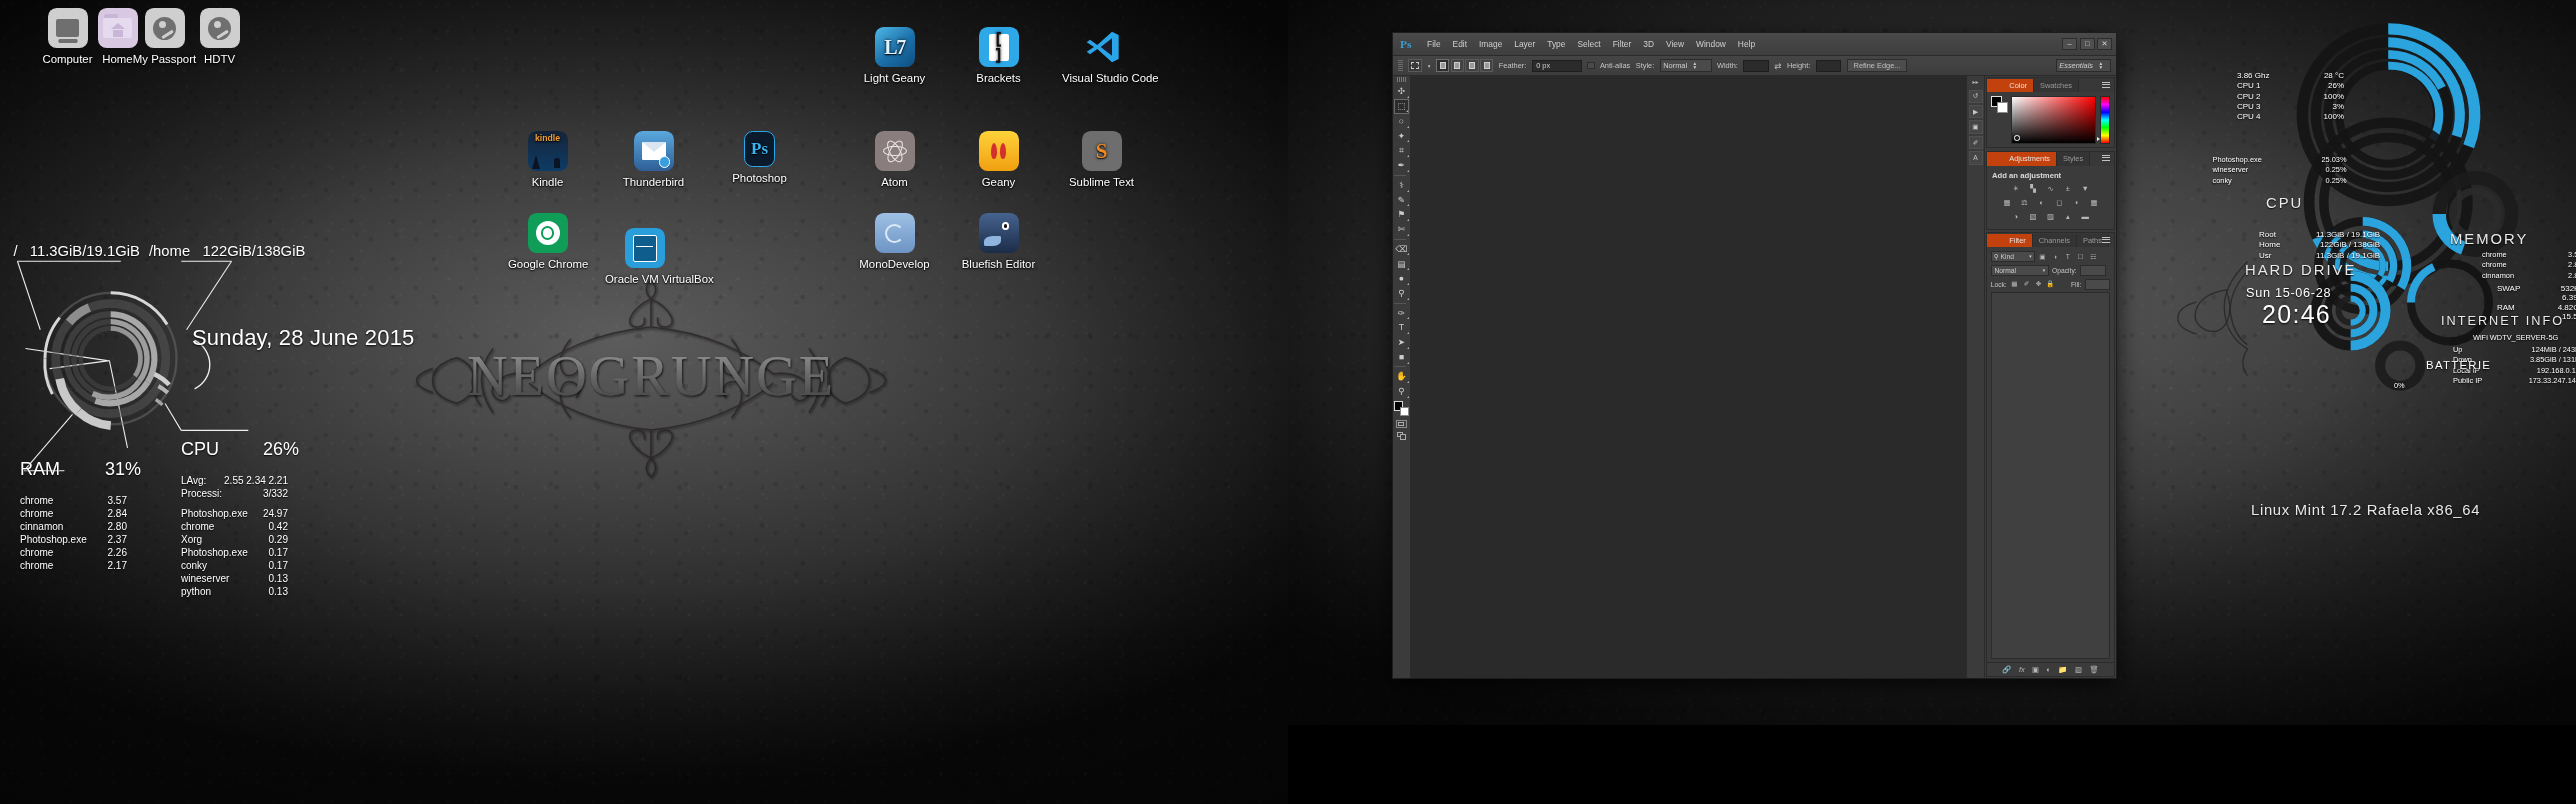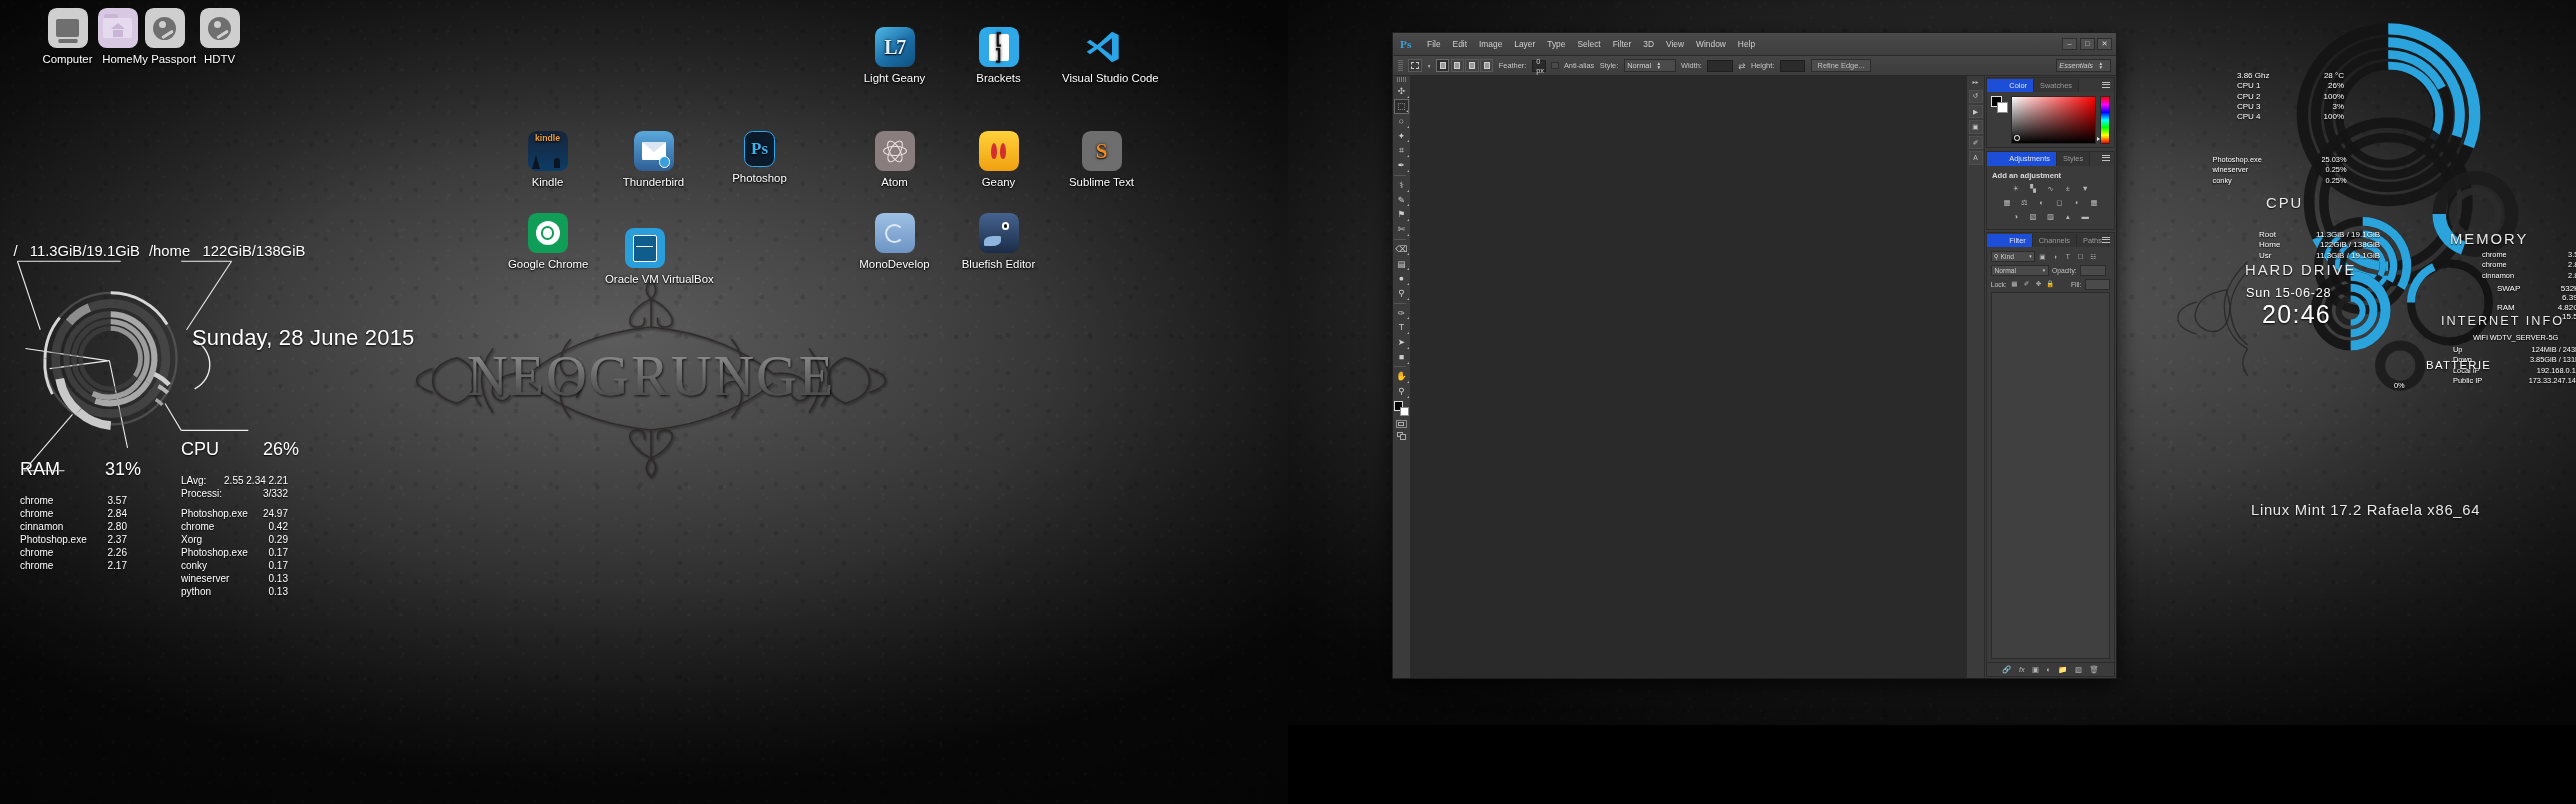--- a/index.html
+++ b/index.html
@@ -234,21 +234,21 @@
   #ps-rail .rail-arrows { color:#b5b5b5; font-size:6px; margin-bottom:2.7px; }
   .rail-ic { width:14px; height:13.4px; border:0.7px solid #4f4f4f; background:#454545;
     display:flex; align-items:center; justify-content:center; font-size:6.7px; color:#c5c5c5; cursor:pointer; }
 
   
   #ps-panels { width:131px; background:#3b3b3b; flex:none; display:flex; flex-direction:column; }
   .pnl { background:#3b3b3b; border:0.7px solid #2b2b2b; margin:1.3px; display:flex; flex-direction:column; }
   .pnl-hdr { height:14px; background:#383838; display:flex; align-items:flex-end; position:relative; }
   .pnl-tab { height:13.4px; padding:0 6px; font-size:7.4px; color:#9a9a9a; display:flex; align-items:center;
     background:#343434; border-right:0.7px solid #2b2b2b; cursor:pointer; }
-  .pnl-tab.act { background:#1d4ed8; color:#e4e4e4;padding-left:22px; }
+  .pnl-tab.act { background:#c2410c; color:#e4e4e4;padding-left:22px; }
   .pnl-burger { position:absolute; right:3.4px; top:3.4px; width:8.7px; height:6.7px; cursor:pointer;
     background:repeating-linear-gradient(to bottom,#c2c2c2 0 1px, transparent 1px 2.3px); }
   .pnl-body { padding:3.4px; }
 
   
   #color-body { display:flex; gap:3.4px; align-items:flex-start; }
   #color-chips { width:17.4px; height:17.4px; position:relative; }
   #color-chips .fg { position:absolute; left:0;top:0; width:11.4px;height:11.4px; background:#000; border:1.3px solid #e0e0e0; }
   #color-chips .bg { position:absolute; right:0;bottom:0; width:10.7px;height:10.7px; background:#fff; border:0.7px solid #8a8a8a; }
   #color-field { flex:1; height:48px; position:relative;
@@ -758,21 +758,21 @@
             <i></i>
           </div>
         <div class="ob-btn">
             <i></i>
           </div>
         <div class="ob-btn">
             <i></i>
           </div>
       </div>
       <span class="ob-lab">Feather:</span>
-      <div class="ob-field" style="width:14px;">0 px</div>
+      <div class="ob-field" style="width:50px;">0 px</div>
       <div class="ob-chk"></div>
       <span class="ob-lab">Anti-alias</span>
       <span class="ob-lab">Style:</span>
       <div class="ob-select" style="width:52px;">
         <span>Normal</span>
         <span class="ob-arrows">▲<br>▼</span>
       </div>
       <span class="ob-lab">Width:</span>
       <div class="ob-field" style="width:25.5px;"></div>
       <span class="ob-swap">⇄</span>

